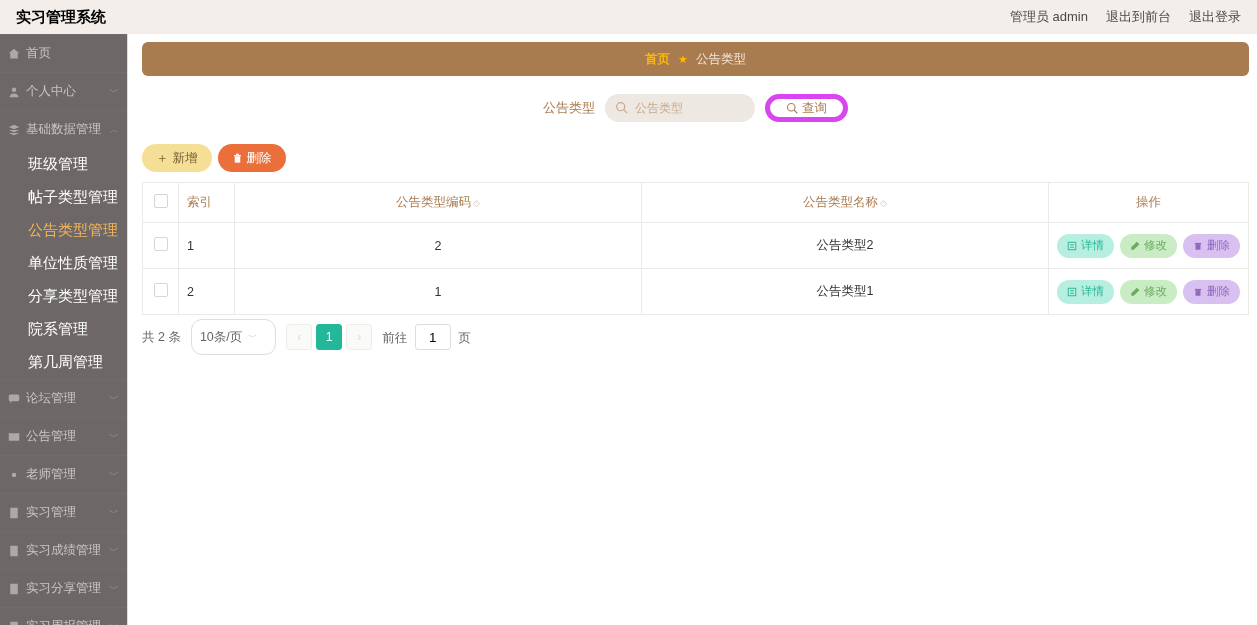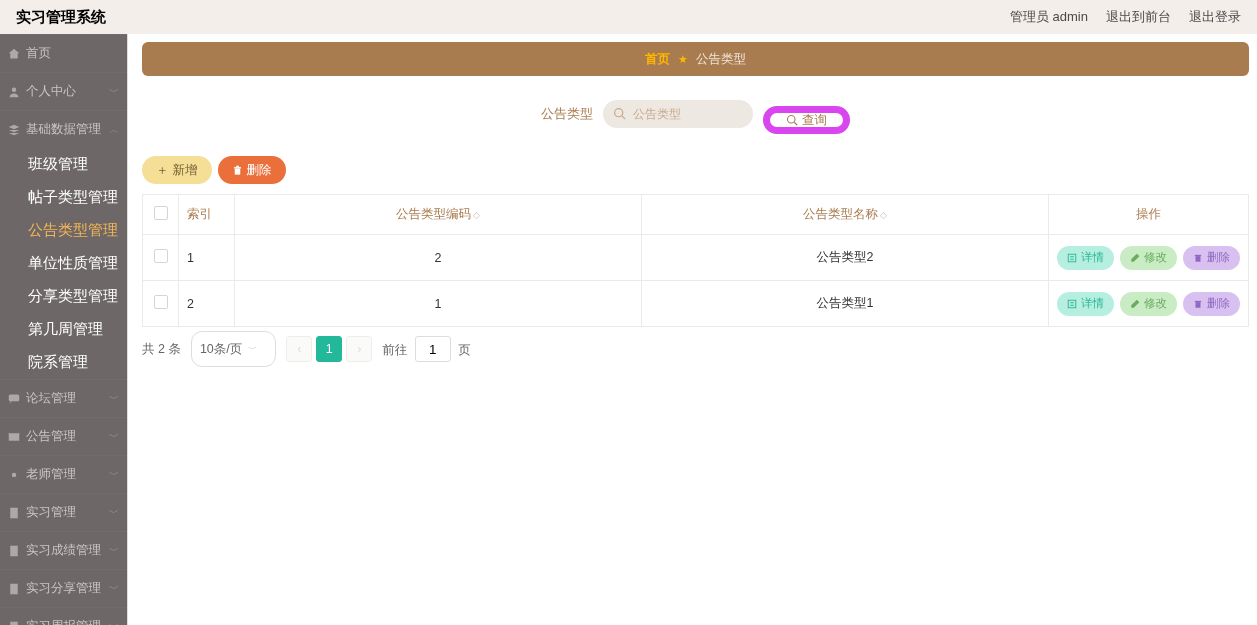--- a/index.html
+++ b/index.html
@@ -31,21 +31,21 @@
 .breadcrumb-bar .home { color: #ffb700; font-weight: bold; font-size: 12.5px; cursor: pointer; }
 .breadcrumb-bar .star { color: #ffb700; font-size: 11px; }
 .breadcrumb-bar .current { color: #f0e3d8; font-size: 12.5px; }
 
 .search-row { display: flex; align-items: center; justify-content: center; gap: 10px; margin-bottom: 22px; }
 .search-label { color: #a97c50; font-size: 13px; }
 .search-input { position: relative; }
 .search-input input { width: 150px; height: 28px; background: #eee8e3; border: none; border-radius: 14px; padding: 0 12px 0 30px; font-size: 12px; color: #666; outline: none; }
 .search-input input::placeholder { color: #c9a98b; }
 .search-input .s-icon { position: absolute; left: 10px; top: 7px; width: 13px; height: 13px; color: #c9a98b; }
-.query-btn { height: 28px; padding: 0 16px; background: #fff; border: 7px solid #d946ef; border-radius: 14px; color: #a97c50; font-size: 12.5px; cursor: pointer; display: flex; align-items: center; gap: 4px; margin-top: 12px; }
+.query-btn { height: 28px; padding: 0 16px; background: #fff; border: 5px solid #d946ef; border-radius: 14px; color: #a97c50; font-size: 12.5px; cursor: pointer; display: flex; align-items: center; gap: 4px; }
 
 .action-row { display: flex; gap: 6px; margin-bottom: 10px; padding-left: 0; }
 .pill-btn { height: 28px; padding: 0 14px; border-radius: 14px; border: none; cursor: pointer; display: flex; align-items: center; gap: 4px; font-size: 12.5px; }
 .pill-add { background: #f5df96; color: #756234; }
 .pill-del { background: #ea6f3a; color: #fff; }
 .pill-detail { background: #b6eee0; color: #2db896; }
 .pill-edit { background: #c9ecc5; color: #6bab60; }
 .pill-del2 { background: #d8c1f0; color: #9068c0; }
 
 
@@ -104,22 +104,22 @@
             <path d="M1 4l7-3 7 3-7 3zM1 8l7 3 7-3M1 12l7 3 7-3"></path>
           </svg></span>
       <span>基础数据管理</span>
       <span class="arrow">︿</span>
     </div>
     <div class="sub-item">班级管理</div>
     <div class="sub-item">帖子类型管理</div>
     <div class="sub-item active">公告类型管理</div>
     <div class="sub-item">单位性质管理</div>
     <div class="sub-item">分享类型管理</div>
+    <div class="sub-item">院系管理</div>
     <div class="sub-item">第几周管理</div>
-    <div class="sub-item">院系管理</div>
     <div class="menu-item top">
       <span class="icon"><svg viewBox="0 0 16 16">
             <rect x="1" y="2" width="14" height="9" rx="2"></rect>
             <path d="M5 11l-2 3v-3"></path>
           </svg></span>
       <span>论坛管理</span>
       <span class="arrow">﹀</span>
     </div>
     <div class="menu-item top">
       <span class="icon"><svg viewBox="0 0 16 16">

